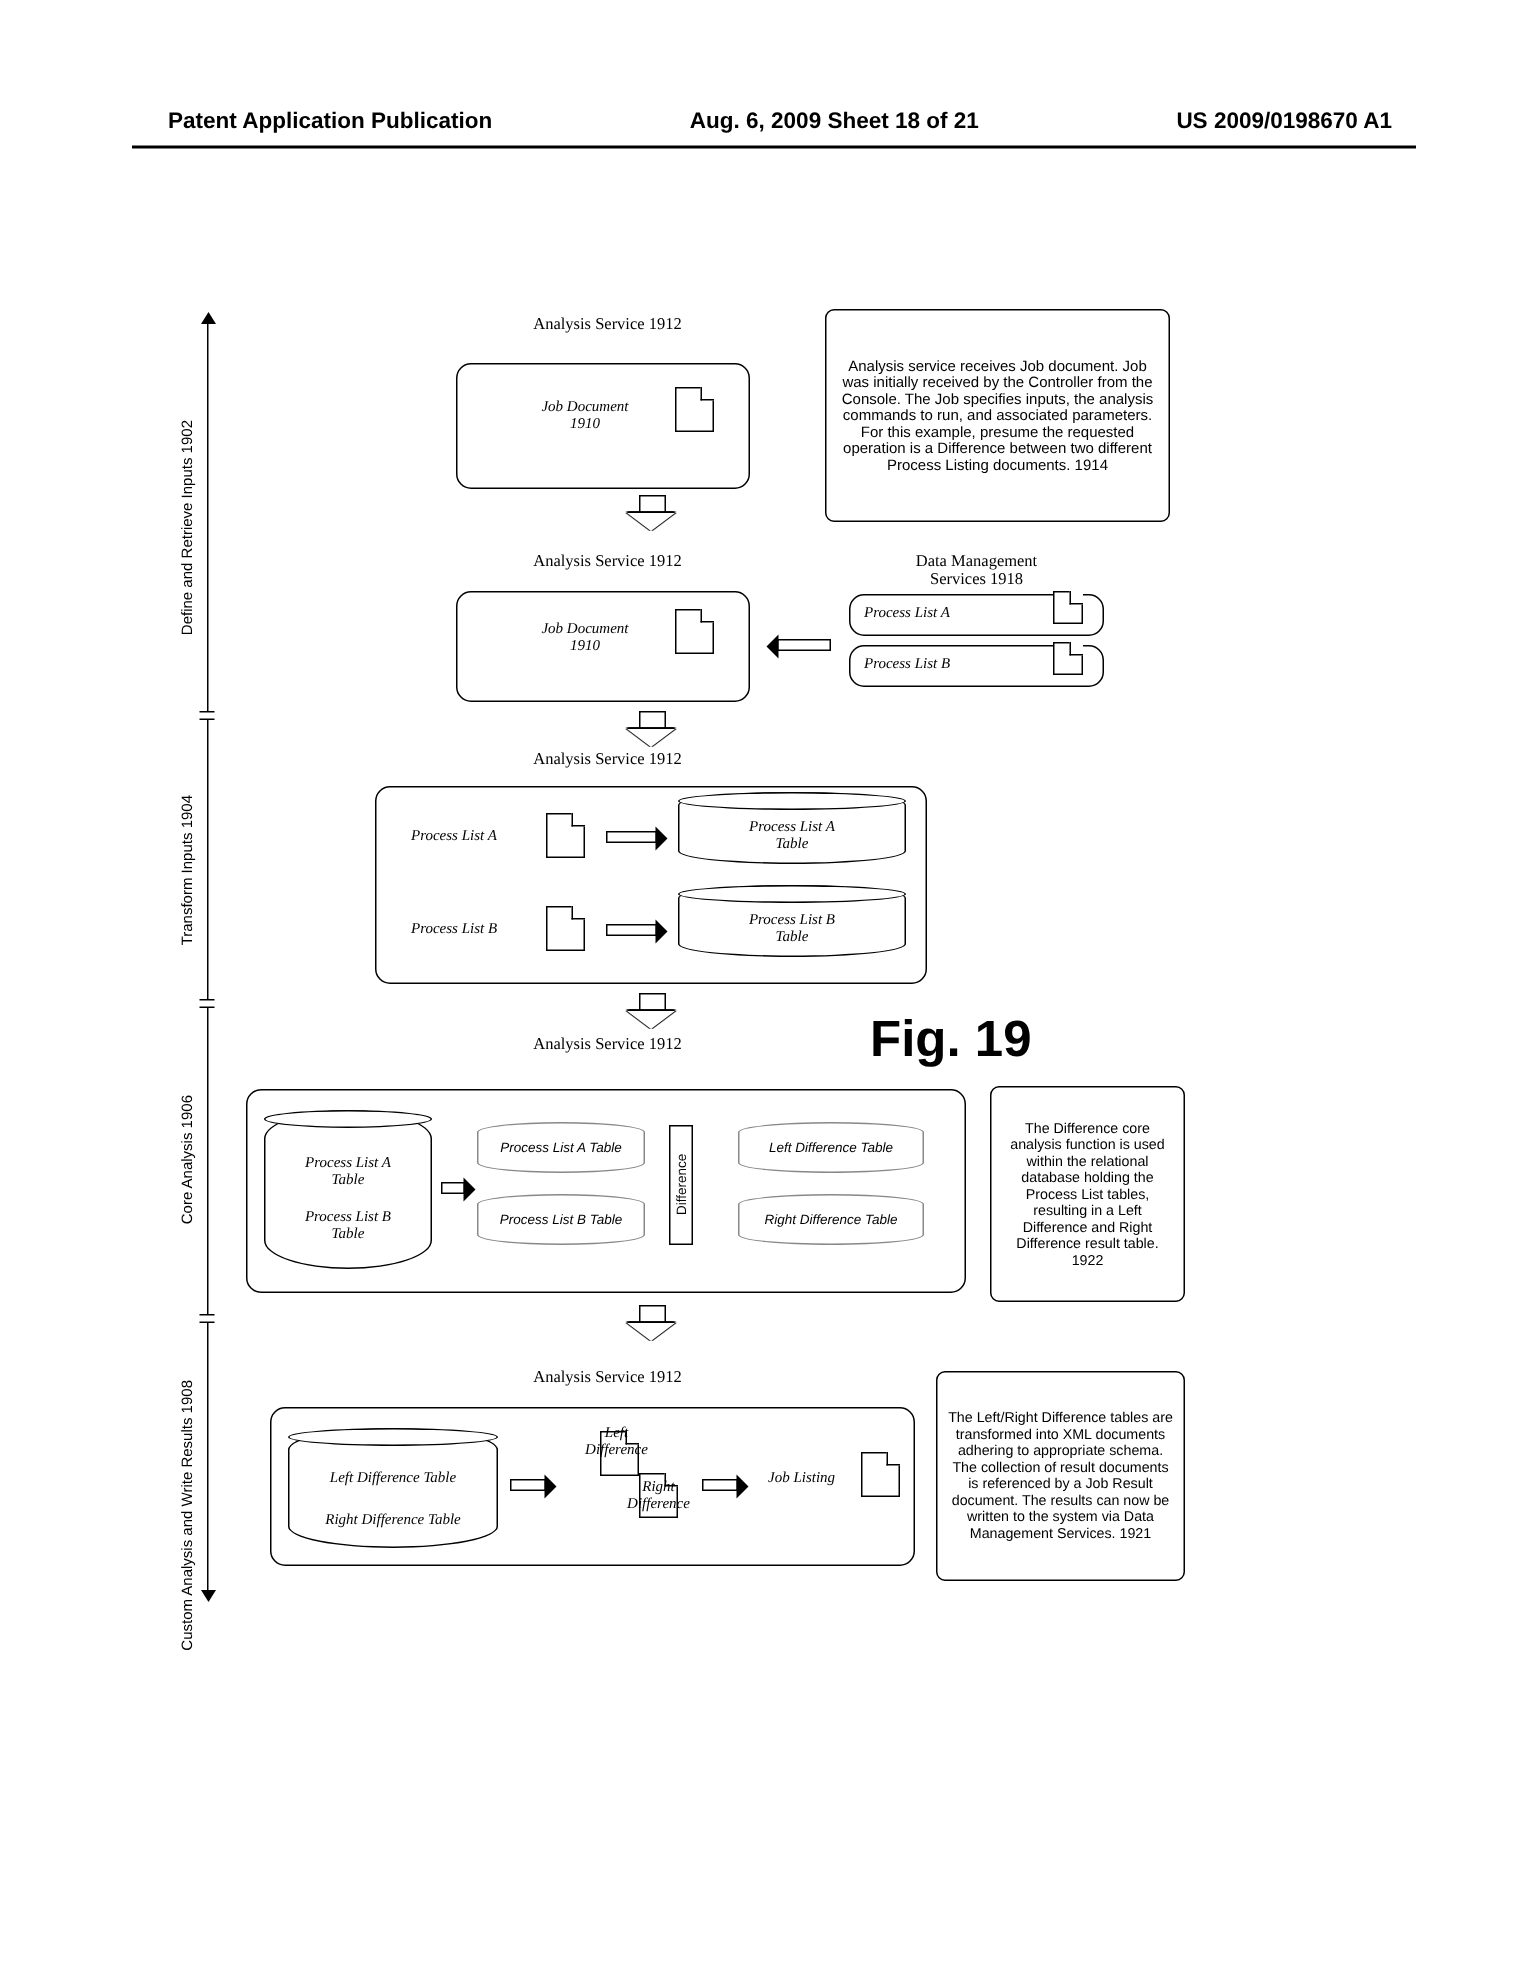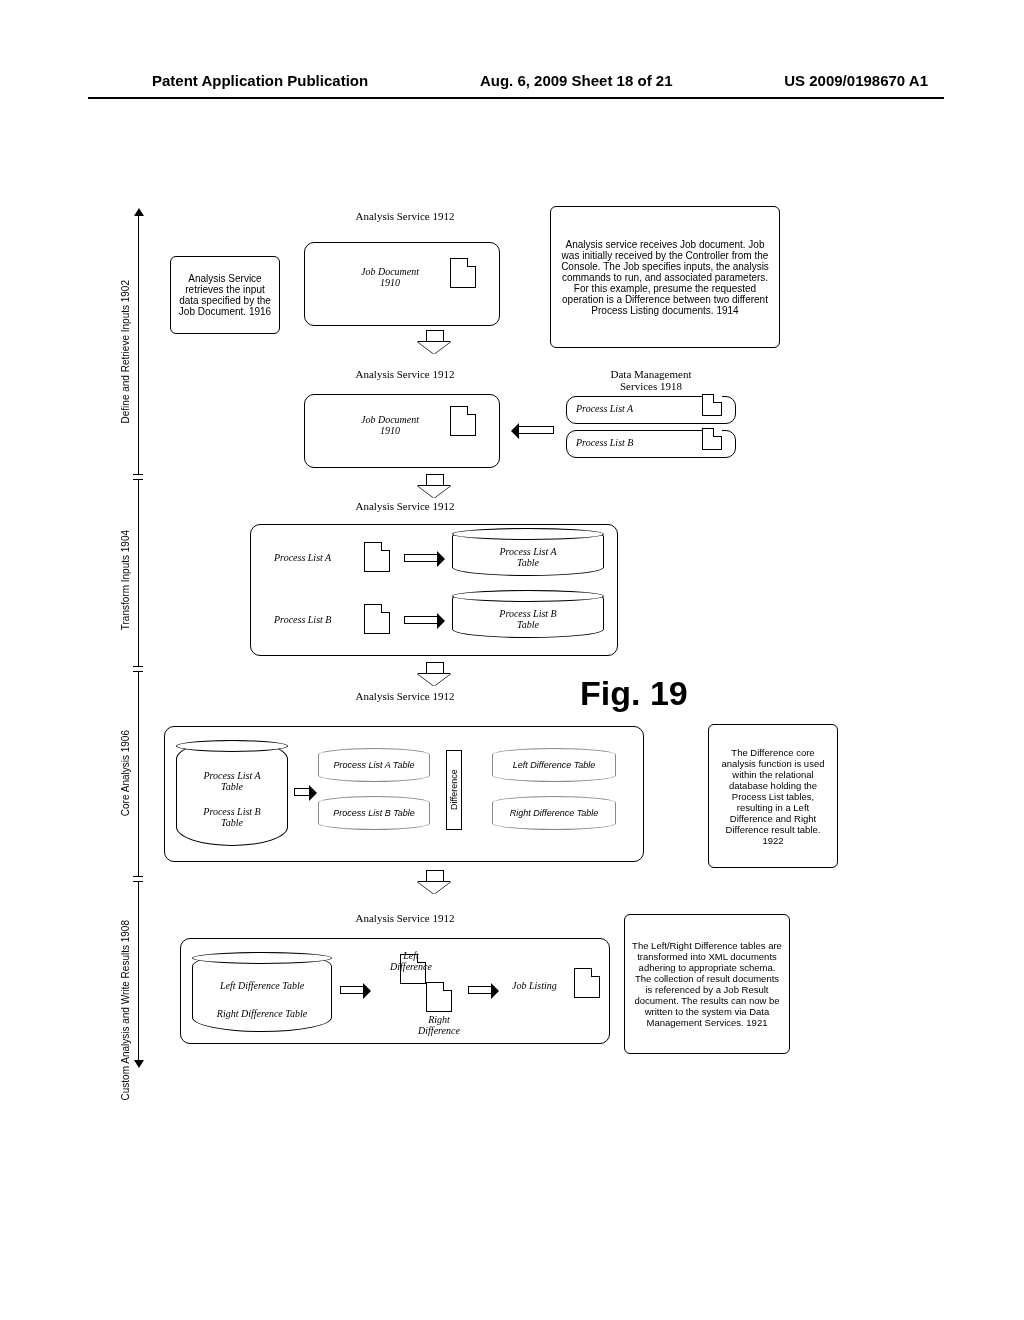--- a/index.html
+++ b/index.html
@@ -1,17 +1,17 @@
 <!DOCTYPE html>
 <html><head>
 <meta charset="utf-8">
 <style>
   * { box-sizing: border-box; margin: 0; padding: 0; }
   body { font-family: Arial, Helvetica, sans-serif; background: #fff; width: 1024px; height: 1320px; position: relative; }
-  .header { display: flex; justify-content: space-between; padding: 72px 96px 8px 112px; font-size: 15px; font-weight: bold; margin-left: 40px; }
+  .header { display: flex; justify-content: space-between; padding: 72px 96px 8px 112px; font-size: 15px; font-weight: bold; }
   .header-rule { border: none; border-top: 2px solid #000; margin: 0 80px 0 88px; }
   .diagram { position: absolute; top: 190px; left: 120px; right: 110px; bottom: 210px; }
   
   .side-label { position: absolute; left: 0; writing-mode: vertical-lr; transform: rotate(180deg); font-size: 10px; text-align: center; }
   .side-axis { position: absolute; left: 18px; width: 0; border-left: 1px solid #000; }
   .tick { position: absolute; left: 13px; width: 10px; height: 6px; }
   .tick::before { content:''; position:absolute; top:0; left:0; width:10px; border-top:1px solid #000;}
   .tick::after { content:''; position:absolute; bottom:0; left:0; width:10px; border-top:1px solid #000;}
   .arrowhead { position: absolute; left: 14px; width: 0; height: 0; border-left: 5px solid transparent; border-right: 5px solid transparent; }
   .arrowhead.up { border-bottom: 8px solid #000; }
@@ -60,22 +60,20 @@
 
   <div class="side-axis" style="top:482px; height:204px;"></div>
   <span class="side-label" style="top:540px;">Core Analysis  1906</span>
   <div class="tick" style="top:686px;"></div>
 
   <div class="side-axis" style="top:692px; height:178px;"></div>
   <span class="side-label" style="top:730px; line-height:1.1;">Custom Analysis and
 Write Results  1908</span>
   <div class="arrowhead down" style="top:870px;"></div>
 
-  <div class="box" style="left:50px; top:66px; width:110px; height:78px; font-size:10px;">Analysis Service retrieves the input data specified by the Job Document.
-1916</div>
 
   <div class="big-group" style="left:184px; top:52px; width:196px; height:84px;"></div>
   <div class="label" style="left:210px; top:20px; width:150px;">Analysis Service  1912</div>
   <div class="label small-italic" style="left:220px; top:76px; width:100px;"><span>Job Document</span><br><span>1910</span></div>
   <div class="doc" style="left:330px; top:68px;"></div>
 
   <div class="box" style="left:430px; top:16px; width:230px; height:142px; font-size:10px; padding:6px 8px;">Analysis service receives Job document. Job was initially received by the Controller from the Console. The Job specifies inputs, the analysis commands to run, and associated parameters. For this example, presume the requested operation is a Difference between two different Process Listing documents.
 1914</div>
 
   <div class="bigarrow outline" style="left:298px; top:140px;"></div>
@@ -135,39 +133,39 @@
   <div class="inner-cyl" style="left:198px; top:606px; width:112px; height:34px;">Process List B
 Table</div>
 
   <div class="vert-box" style="left:326px; top:560px; height:80px;">Difference</div>
 
   <div class="inner-cyl" style="left:372px; top:558px; width:124px; height:34px;">Left Difference
 Table</div>
   <div class="inner-cyl" style="left:372px; top:606px; width:124px; height:34px;">Right Difference
 Table</div>
 
-  <div class="box" style="left:540px; top:534px; width:130px; height:144px; font-size:9.5px;margin-left:48px;">The Difference core analysis function is used within the relational database holding the Process List tables, resulting in a Left Difference and Right Difference result table.
+  <div class="box" style="left:540px; top:534px; width:130px; height:144px; font-size:9.5px;">The Difference core analysis function is used within the relational database holding the Process List tables, resulting in a Left Difference and Right Difference result table.
 1922</div>
 
   <div class="bigarrow outline" style="left:298px; top:680px; height:34px;"></div>
 
   <div class="label" style="left:210px; top:722px; width:150px;">Analysis Service  1912</div>
   <div class="big-group" style="left:60px; top:748px; width:430px; height:106px;"></div>
 
   <div class="cyl" style="left:72px; top:762px; width:140px; height:80px;"></div>
   <div class="label small-italic" style="left:84px; top:790px; width:116px;">Left Difference Table</div>
   <div class="label small-italic" style="left:84px; top:818px; width:116px;">Right Difference Table</div>
 
   <div class="harrow" style="left:220px; top:796px; width:24px;"></div>
 
   <div class="doc" style="left:280px; top:764px;"></div>
   <div class="label small-italic" style="left:256px; top:760px; width:70px; white-space:pre-line;">Left
 Difference</div>
   <div class="doc" style="left:306px; top:792px;"></div>
-  <div class="label small-italic" style="left:284px; top:824px; width:70px; white-space:pre-line;">Right
+  <div class="label small-italic" style="left:284px; top:796px; width:70px; white-space:pre-line;">Right
 Difference</div>
 
   <div class="harrow" style="left:348px; top:796px; width:24px;"></div>
 
   <div class="label small-italic" style="left:392px; top:790px;">Job Listing</div>
   <div class="doc" style="left:454px; top:778px;"></div>
 
   <div class="box" style="left:504px; top:724px; width:166px; height:140px; font-size:9.5px;">The Left/Right Difference tables are transformed into XML documents adhering to appropriate schema. The collection of result documents is referenced by a Job Result document. The results can now be written to the system via Data Management Services.
 1921</div>
 

